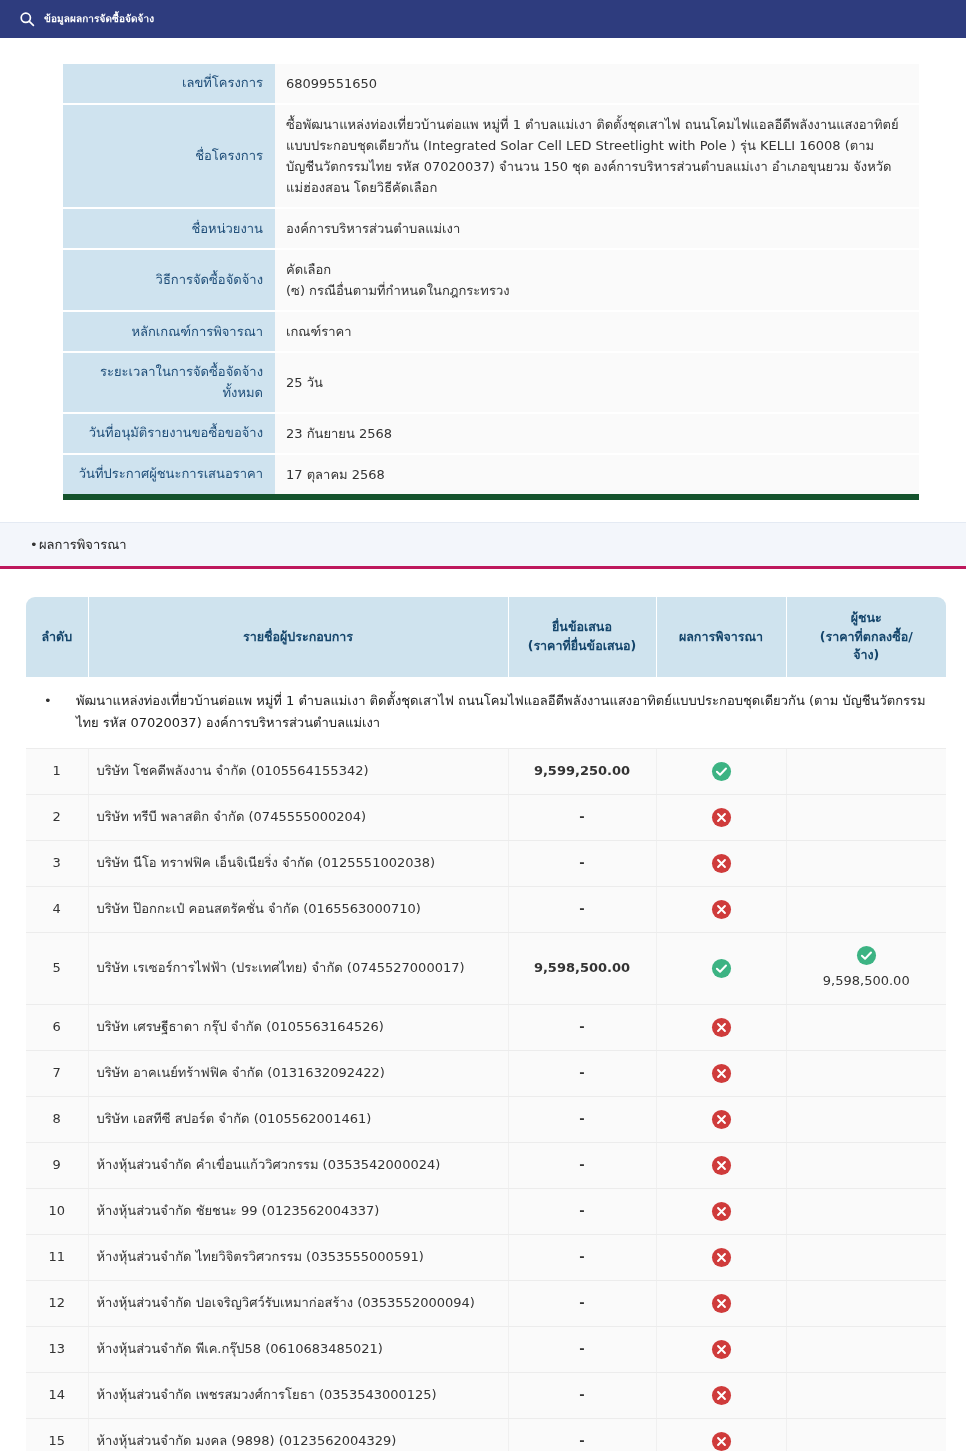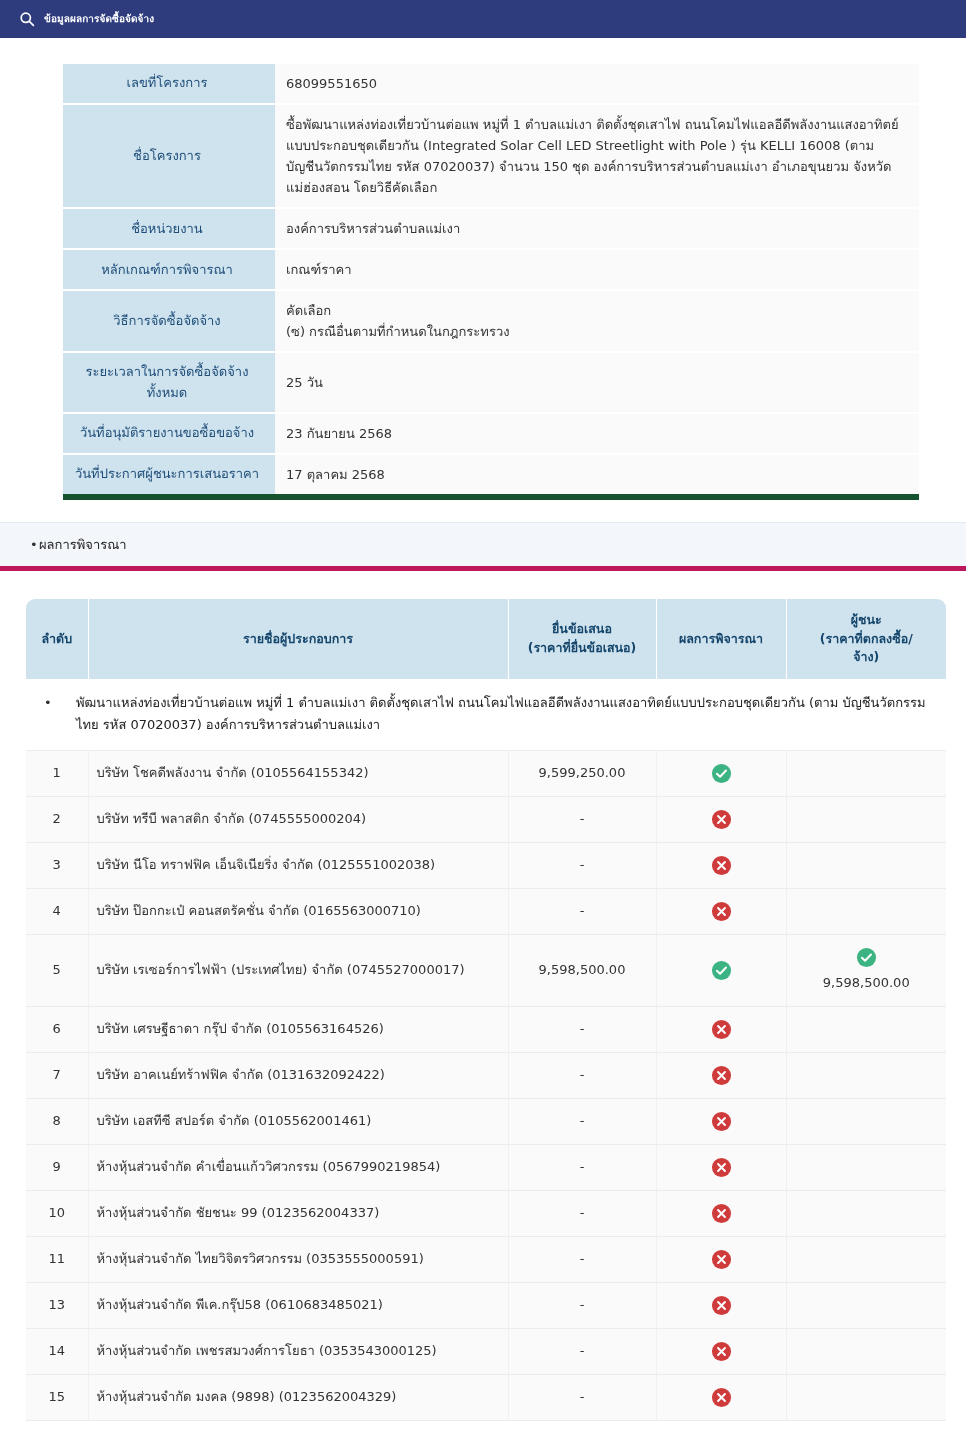--- a/index.html
+++ b/index.html
@@ -57,41 +57,41 @@
   }
   table.info td {
     vertical-align: top;
     border-bottom: 6px solid #14532d;
     font-size: 13px;
   }
   table.info tr td.lbl {
     width: 212px;
     background: #cfe3ef;
     color: #1f4e79;
-    text-align: center;
+    text-align: right;
     padding: 9px 12px 9px 8px;
     vertical-align: middle;
     line-height: 1.55;
   }
   table.info tr td.val {
     background: #fafafa;
     color: #333333;
     padding: 9px 14px 9px 11px;
     line-height: 1.62;
     vertical-align: middle;
   }
   table.info tr td.val.multi { vertical-align: middle; }
   table.info tr:not(:last-child) td { border-bottom: 2px solid #ffffff; }
 
   
   .section-band {
     margin-top: 22px;
     background: #f3f6fb;
     border-top: 1px solid #e4eaf3;
-    border-bottom: 5px solid #be185d;
+    border-bottom: 3px solid #be185d;
     padding: 11px 0 11px 30px;
     font-size: 13px;
     color: #222222;
   }
   .section-band .blt {
     display: inline-block;
     width: 9px;
     color: #333;
   }
 
@@ -147,21 +147,21 @@
     color: #333;
   }
   table.results tbody tr.lot td .lot-text {
     display: block;
     margin-left: 0;
     text-indent: -16px;
     padding-left: 16px;
   }
   td.c-seq { text-align: center; color: #333; }
   td.c-name { text-align: left; padding-left: 14px; color: #333; }
-  td.c-offer { text-align: center; color: #333; }
+  td.c-offer { text-align: center; color: #333; font-weight: bold; }
   td.c-result { text-align: center; }
   td.c-winner { text-align: center; color: #333; }
   td.c-winner .wprice { display: block; margin-top: 5px; font-size: 13px; }
 
   .badge {
     display: inline-block;
     width: 21px;
     height: 21px;
     vertical-align: middle;
     line-height: 0;
@@ -190,26 +190,26 @@
         </tr>
         <tr>
           <td class="lbl">ชื่อโครงการ</td>
           <td class="val">ซื้อพัฒนาแหล่งท่องเที่ยวบ้านต่อแพ หมู่ที่ 1 ตำบลแม่เงา ติดตั้งชุดเสาไฟ ถนนโคมไฟแอลอีดีพลังงานแสงอาทิตย์แบบประกอบชุดเดียวกัน (Integrated Solar Cell LED Streetlight with Pole ) รุ่น KELLI 16008 (ตาม บัญชีนวัตกรรมไทย รหัส 07020037) จำนวน 150 ชุด องค์การบริหารส่วนตำบลแม่เงา อำเภอขุนยวม จังหวัดแม่ฮ่องสอน โดยวิธีคัดเลือก</td>
         </tr>
         <tr>
           <td class="lbl">ชื่อหน่วยงาน</td>
           <td class="val">องค์การบริหารส่วนตำบลแม่เงา</td>
         </tr>
         <tr>
+          <td class="lbl">วิธีการจัดซื้อจัดจ้าง</td>
+          <td class="val multi">คัดเลือก<br>(ซ) กรณีอื่นตามที่กำหนดในกฎกระทรวง</td>
+        </tr>
+        <tr>
           <td class="lbl">หลักเกณฑ์การพิจารณา</td>
           <td class="val">เกณฑ์ราคา</td>
-        </tr>
-        <tr>
-          <td class="lbl">วิธีการจัดซื้อจัดจ้าง</td>
-          <td class="val multi">คัดเลือก<br>(ซ) กรณีอื่นตามที่กำหนดในกฎกระทรวง</td>
         </tr>
         <tr>
           <td class="lbl">ระยะเวลาในการจัดซื้อจัดจ้างทั้งหมด</td>
           <td class="val">25 วัน</td>
         </tr>
         <tr>
           <td class="lbl">วันที่อนุมัติรายงานขอซื้อขอจ้าง</td>
           <td class="val">23 กันยายน 2568</td>
         </tr>
         <tr>
@@ -326,41 +326,51 @@
           <td class="c-name">บริษัท เอสทีซี สปอร์ต จำกัด (0105562001461)</td>
           <td class="c-offer">-</td>
           <td class="c-result"><span class="badge"><svg width="21" height="21" viewBox="0 0 22 22">
                 <circle cx="11" cy="11" r="10" fill="#cf3b3b"></circle>
                 <path d="M7.4 7.4 L14.6 14.6 M14.6 7.4 L7.4 14.6" stroke="#ffffff" stroke-width="2.1" fill="none" stroke-linecap="round"></path>
               </svg></span></td>
           <td class="c-winner"></td>
         </tr>
         <tr>
           <td class="c-seq">9</td>
-          <td class="c-name">ห้างหุ้นส่วนจำกัด คำเขื่อนแก้ววิศวกรรม (0567990219854)</td>
+          <td class="c-name">ห้างหุ้นส่วนจำกัด คำเขื่อนแก้ววิศวกรรม (0353542000024)</td>
           <td class="c-offer">-</td>
           <td class="c-result"><span class="badge"><svg width="21" height="21" viewBox="0 0 22 22">
                 <circle cx="11" cy="11" r="10" fill="#cf3b3b"></circle>
                 <path d="M7.4 7.4 L14.6 14.6 M14.6 7.4 L7.4 14.6" stroke="#ffffff" stroke-width="2.1" fill="none" stroke-linecap="round"></path>
               </svg></span></td>
           <td class="c-winner"></td>
         </tr>
         <tr>
           <td class="c-seq">10</td>
           <td class="c-name">ห้างหุ้นส่วนจำกัด ชัยชนะ 99 (0123562004337)</td>
           <td class="c-offer">-</td>
           <td class="c-result"><span class="badge"><svg width="21" height="21" viewBox="0 0 22 22">
                 <circle cx="11" cy="11" r="10" fill="#cf3b3b"></circle>
                 <path d="M7.4 7.4 L14.6 14.6 M14.6 7.4 L7.4 14.6" stroke="#ffffff" stroke-width="2.1" fill="none" stroke-linecap="round"></path>
               </svg></span></td>
           <td class="c-winner"></td>
         </tr>
         <tr>
           <td class="c-seq">11</td>
           <td class="c-name">ห้างหุ้นส่วนจำกัด ไทยวิจิตรวิศวกรรม (0353555000591)</td>
+          <td class="c-offer">-</td>
+          <td class="c-result"><span class="badge"><svg width="21" height="21" viewBox="0 0 22 22">
+                <circle cx="11" cy="11" r="10" fill="#cf3b3b"></circle>
+                <path d="M7.4 7.4 L14.6 14.6 M14.6 7.4 L7.4 14.6" stroke="#ffffff" stroke-width="2.1" fill="none" stroke-linecap="round"></path>
+              </svg></span></td>
+          <td class="c-winner"></td>
+        </tr>
+        <tr>
+          <td class="c-seq">12</td>
+          <td class="c-name">ห้างหุ้นส่วนจำกัด ปอเจริญวิศว์รับเหมาก่อสร้าง (0353552000094)</td>
           <td class="c-offer">-</td>
           <td class="c-result"><span class="badge"><svg width="21" height="21" viewBox="0 0 22 22">
                 <circle cx="11" cy="11" r="10" fill="#cf3b3b"></circle>
                 <path d="M7.4 7.4 L14.6 14.6 M14.6 7.4 L7.4 14.6" stroke="#ffffff" stroke-width="2.1" fill="none" stroke-linecap="round"></path>
               </svg></span></td>
           <td class="c-winner"></td>
         </tr>
         <tr>
           <td class="c-seq">13</td>
           <td class="c-name">ห้างหุ้นส่วนจำกัด พีเค.กรุ๊ป58 (0610683485021)</td>

